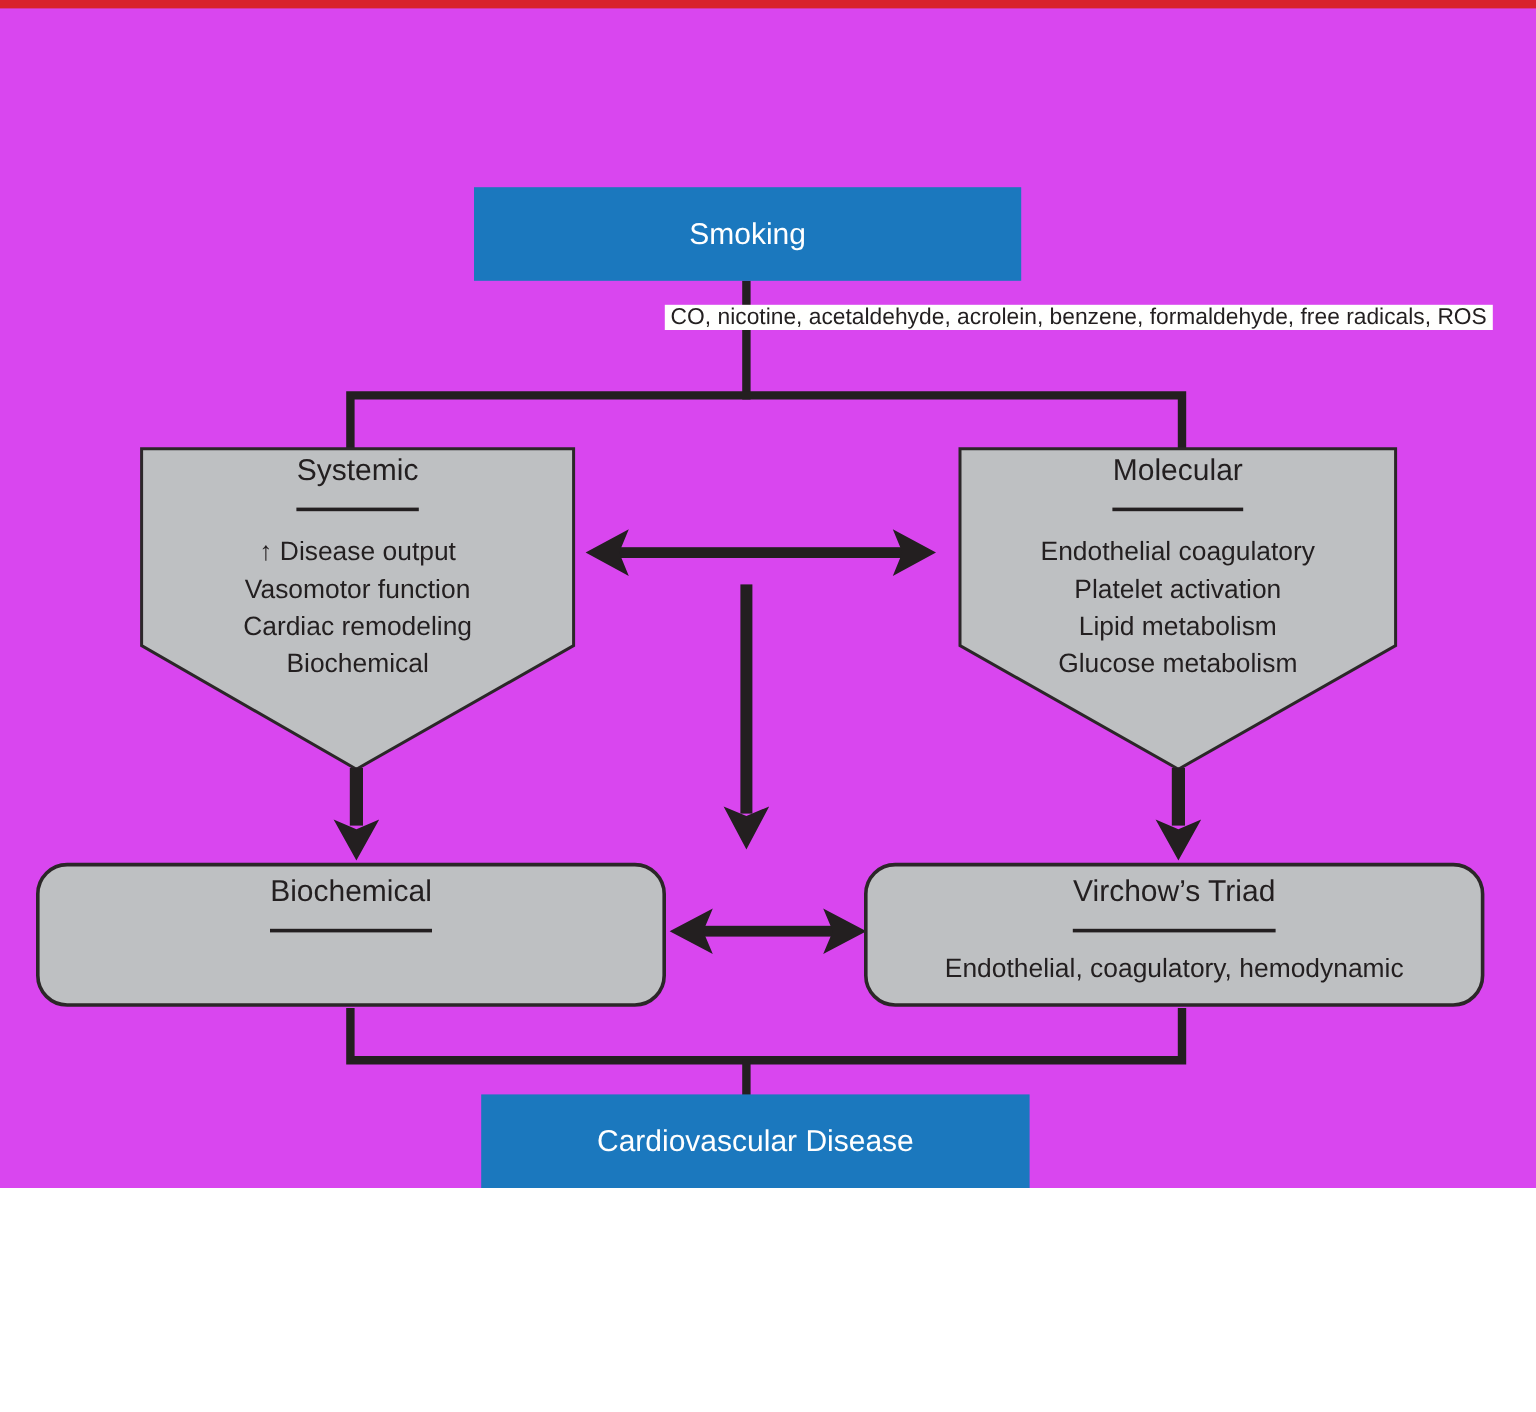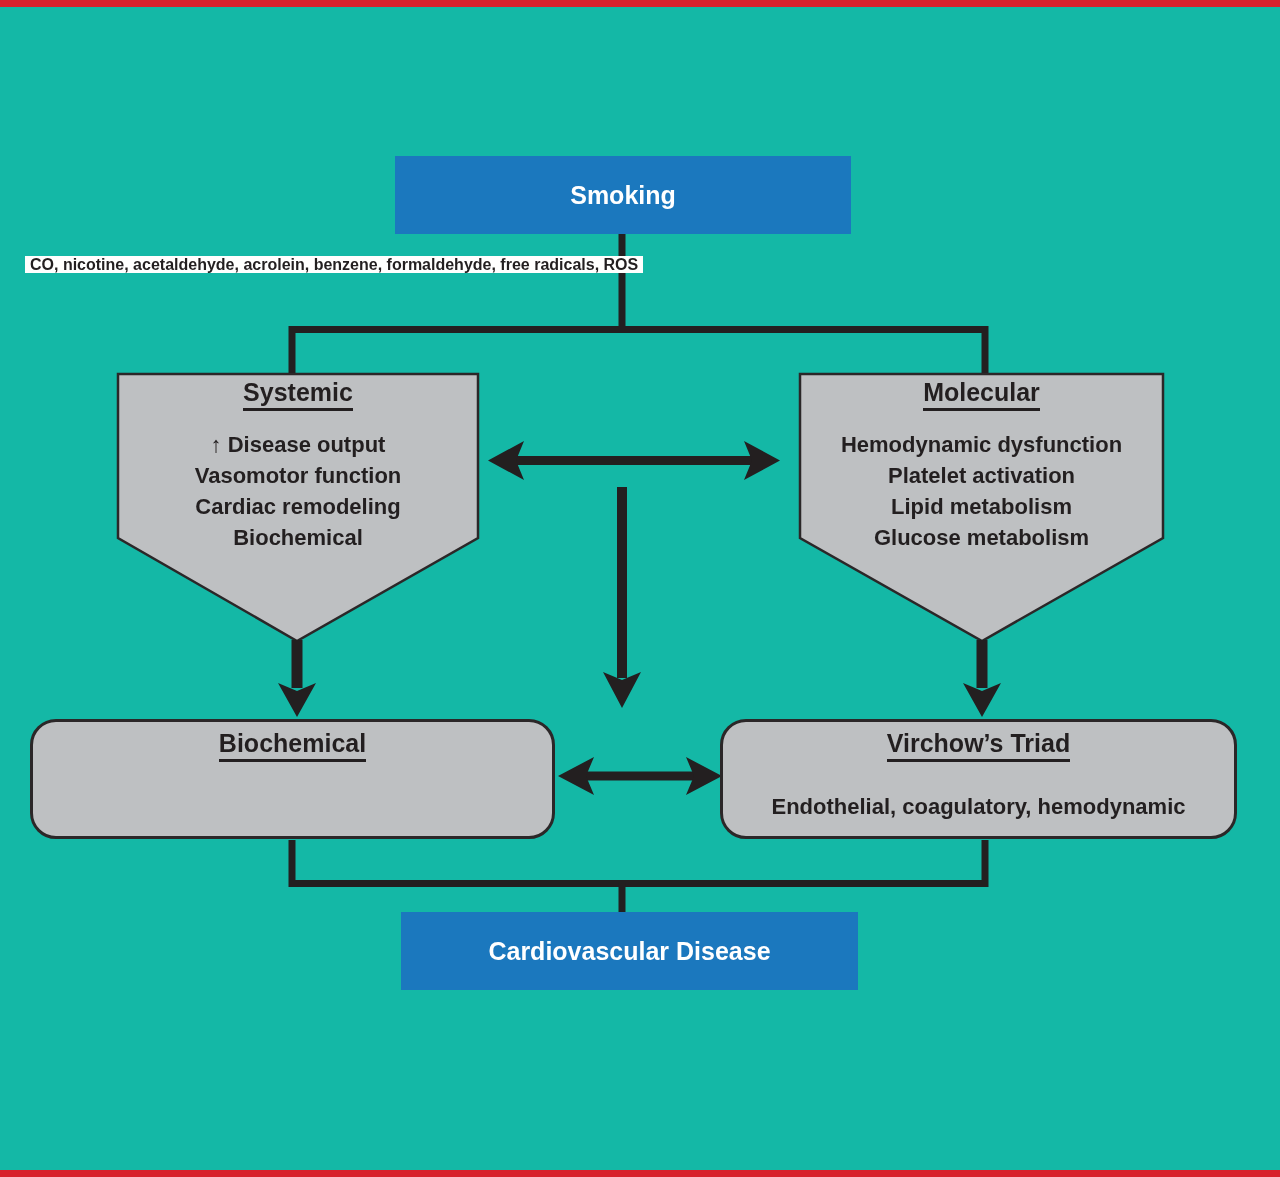--- a/index.html
+++ b/index.html
@@ -1,21 +1,21 @@
 <!DOCTYPE html>
 <html><head>
 <meta charset="utf-8">
 <style>
   html,body{margin:0;padding:0;background:#ffffff;}
   #canvas{
     position:relative;
-    width:1280px;height:1177px;
-    background:#14b8a6;
+    width:1280px;height:990px;
+    background:#d946ef;
     font-family:"Liberation Sans",sans-serif;
-    font-weight:bold;
+    font-weight:normal;
     color:#231f20;
     overflow:hidden;
   }
   .stripe{position:absolute;left:0;width:1280px;height:7px;background:#d8222c;}
   #stripe-top{top:0;}
   #stripe-bottom{top:1170px;}
 
   #shape-layer{position:absolute;left:0;top:0;z-index:1;}
 
   .blue-node{
@@ -23,37 +23,37 @@
     background:#1b78be;
     color:#ffffff;
     display:flex;align-items:center;justify-content:center;
     font-size:25px;
   }
   #smoking-node{left:395px;top:156px;width:456px;height:78px;}
   #cvd-node{left:401px;top:912px;width:457px;height:78px;}
 
   .free-text{
     position:absolute;z-index:3;
-    left:0;width:1244px;text-align:left;
-    font-size:16px;line-height:26px;padding-left:25px;
+    left:0;width:1244px;text-align:right;
+    font-size:19px;line-height:26px;
   }
   .free-text span{background:#fffffe;padding:0 5px;}
   #exposures-text{top:252px;}
   #pathways-text{top:286px;}
 
   .pentagon-overlay{
     position:absolute;z-index:2;text-align:center;
   }
   #systemic-overlay{left:118px;top:378px;width:360px;}
   #molecular-overlay{left:800px;top:378px;width:363px;}
   .node-title{
     display:inline-block;
     font-size:25px;
     border-bottom:3px solid #231f20;
-    padding-bottom:1px;
+    padding-bottom:16px;
     margin-bottom:18px;
   }
   .pent-items{font-size:22px;line-height:31px;}
 
   .round-node{
     position:absolute;z-index:2;top:719px;height:120px;
     background:#bec0c2;
     border:3px solid #2b2728;
     border-radius:26px;
     box-sizing:border-box;
@@ -129,21 +129,21 @@
       <div>↑ Disease output</div>
       <div>Vasomotor function</div>
       <div>Cardiac remodeling</div>
       <div>Biochemical</div>
     </div>
   </div>
 
   <div id="molecular-overlay" class="pentagon-overlay">
     <div><span class="node-title">Molecular</span></div>
     <div class="pent-items">
-      <div>Hemodynamic dysfunction</div>
+      <div>Endothelial coagulatory</div>
       <div>Platelet activation</div>
       <div>Lipid metabolism</div>
       <div>Glucose metabolism</div>
     </div>
   </div>
 
   <div id="hemodynamic-node" class="round-node">
     <span class="node-title">Biochemical</span>
   </div>
 

